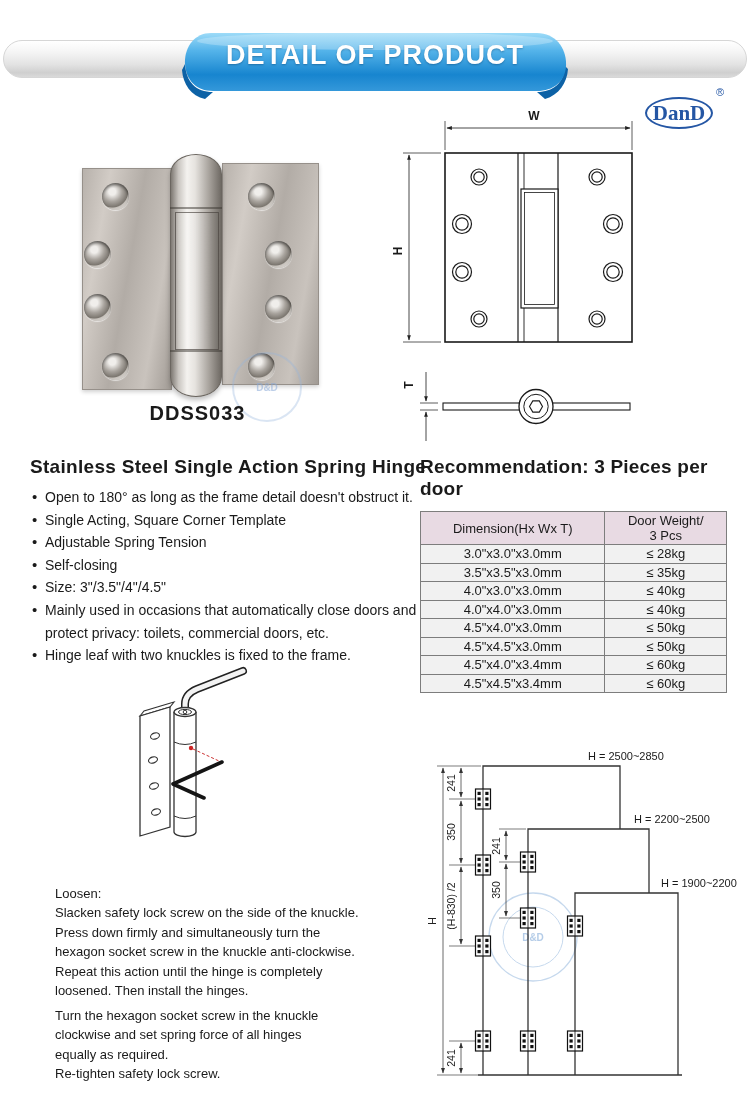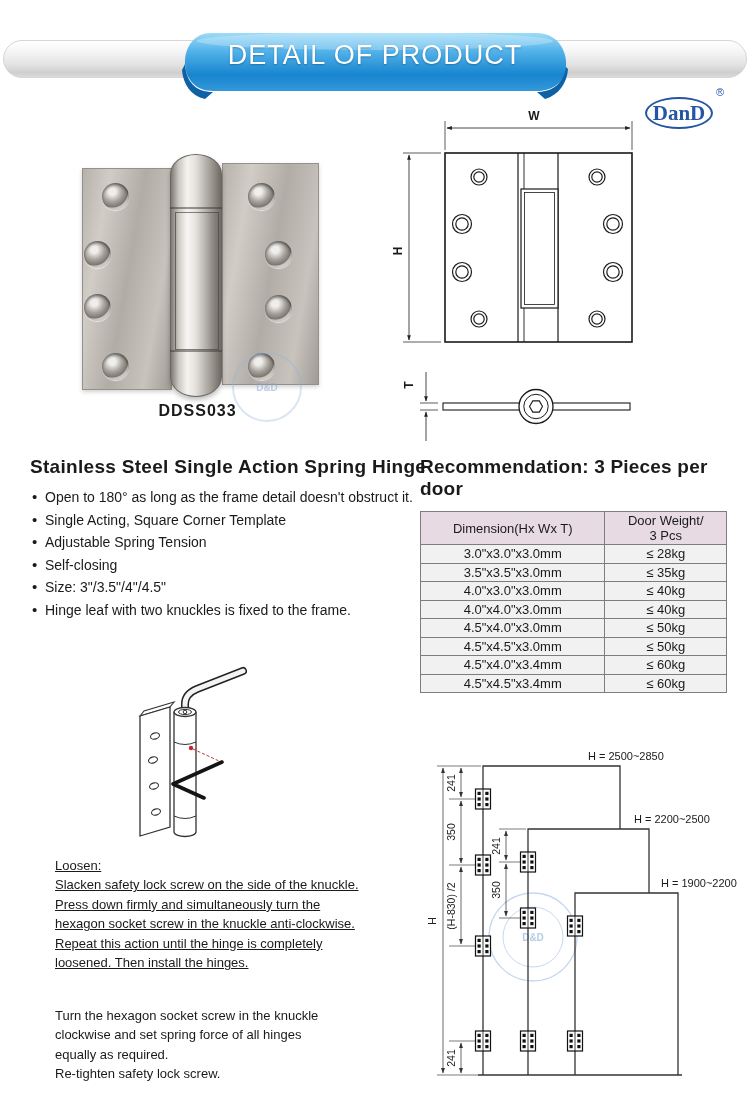--- a/index.html
+++ b/index.html
@@ -11,21 +11,21 @@
   
   .gray-bar {
     position:absolute; left:3px; top:40px; width:744px; height:38px;
     border-radius:19px;
     background:linear-gradient(#ffffff, #f5f5f5 30%, #e3e3e3 65%, #cfcfcf 88%, #dadada);
     border:1px solid #d6d6d6; box-sizing:border-box;
   }
   .ribbon-wrap { position:absolute; left:175px; top:24px; width:400px; height:76px; }
   .banner-text {
     position:absolute; left:175px; top:40px; width:400px; text-align:center;
-    font-size:27px; font-weight:normal; color:#ffffff; letter-spacing:1px;
+    font-size:27px; font-weight:bold; color:#ffffff; letter-spacing:1px;
     text-shadow:0 1px 2px rgba(0,40,80,.35);
   }
   .logo-oval {
     position:absolute; left:645px; top:97px; width:68px; height:32px;
     border:2px solid #2456a4; border-radius:50%;
     display:flex; align-items:center; justify-content:center;
     color:#2456a4; font-family:"Liberation Serif", serif; font-weight:bold;
     font-size:21px; box-sizing:border-box;
   }
   .logo-reg {
@@ -58,21 +58,21 @@
     box-shadow:inset 0 2px 3px rgba(0,0,0,.45), 0 1px 1px rgba(255,255,255,.6);
   }
   .photo-watermark {
     position:absolute; left:232px; top:352px; width:66px; height:66px; border-radius:50%;
     border:2px solid rgba(150,180,220,.35); color:rgba(135,168,215,.55);
     display:flex; align-items:center; justify-content:center;
     font-size:10px; font-weight:bold;
   }
   .model-label {
     position:absolute; left:75px; top:402px; width:245px; text-align:center;
-    font-size:16px; font-weight:bold; letter-spacing:1px;
+    font-size:20px; font-weight:bold; letter-spacing:1px;
   }
   
   .features { position:absolute; left:30px; top:456px; width:414px; }
   .features h1 { margin:0 0 8px 0; font-size:19px; font-weight:bold; letter-spacing:.3px; }
   .features ul { margin:0; padding:0; list-style:none; }
   .features li {
     position:relative; padding-left:15px; font-size:14px; line-height:22.6px;
   }
   .features li::before {
     content:"\2022"; position:absolute; left:2px; top:0; font-size:15px;
@@ -87,21 +87,21 @@
   .reco th { background:#e8dae3; font-weight:normal; }
   .reco td { background:#f1f1f1; }
   .reco col.c1 { width:185px; } .reco col.c2 { width:122px; }
   
   .fix-caption {
     position:absolute; left:85px; top:846px; width:310px; text-align:center;
     font-size:16px;
   }
   .howto { position:absolute; width:336px; font-size:13px; line-height:19.4px; }
   .howto .body { white-space:pre-line; }
-  #loosen  { left:55px; top:856px;text-decoration:underline; }
+  #loosen  { left:55px; top:884px; }
   #tighten { left:55px; top:1006px; }
   
   svg { position:absolute; overflow:visible; }
   .dwg-label { font-family:"Liberation Sans", sans-serif; font-size:12px; font-weight:bold; fill:#1a1a1a; }
   .dim-label { font-family:"Liberation Sans", sans-serif; font-size:10.5px; fill:#222; }
   .door-label { font-family:"Liberation Sans", sans-serif; font-size:11px; fill:#1a1a1a; }
   .wm-text { font-family:"Liberation Sans", sans-serif; font-size:10px; font-weight:bold; fill:#a8c4e4; }
 </style>
 </head>
 <body>
@@ -206,20 +206,21 @@
   </svg>
 
   <div class="features">
     <h1>Stainless Steel Single Action Spring Hinge</h1>
     <ul>
       <li>Open to 180° as long as the frame detail doesn't obstruct it.</li>
       <li>Single Acting, Square Corner Template</li>
       <li>Adjustable Spring Tension</li>
       <li>Self-closing</li>
       <li>Size: 3"/3.5"/4"/4.5"</li>
+      <li>Mainly used in occasions that automatically close doors and protect privacy: toilets, commercial doors, etc.</li>
       <li>Hinge leaf with two knuckles is fixed to the frame.</li>
     </ul>
   </div>
 
   <div class="reco">
     <h2>Recommendation: 3 Pieces per door</h2>
     <table>
       <colgroup>
           <col class="c1">
           <col class="c2">

